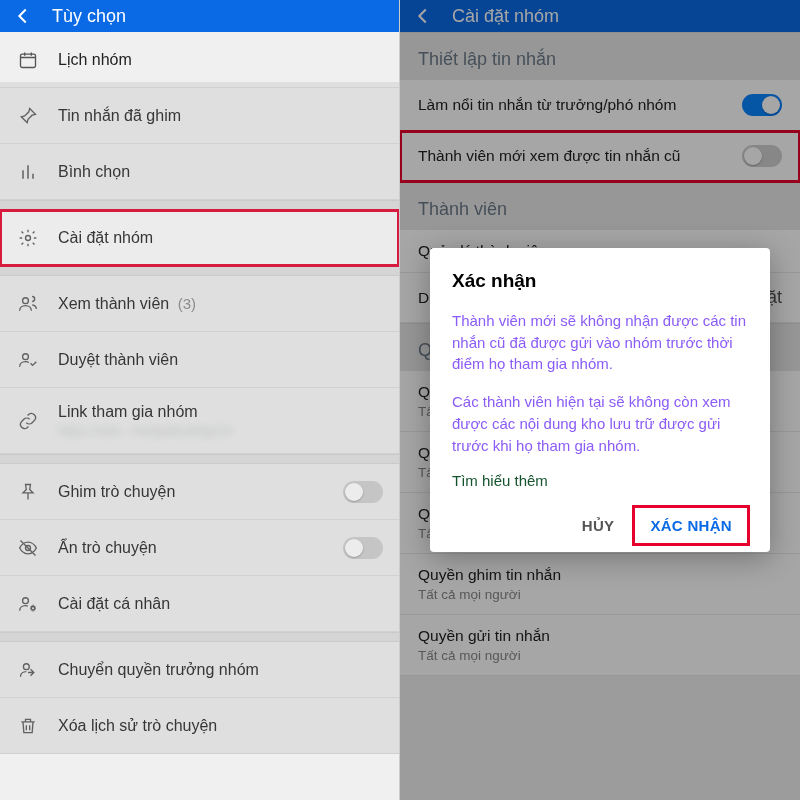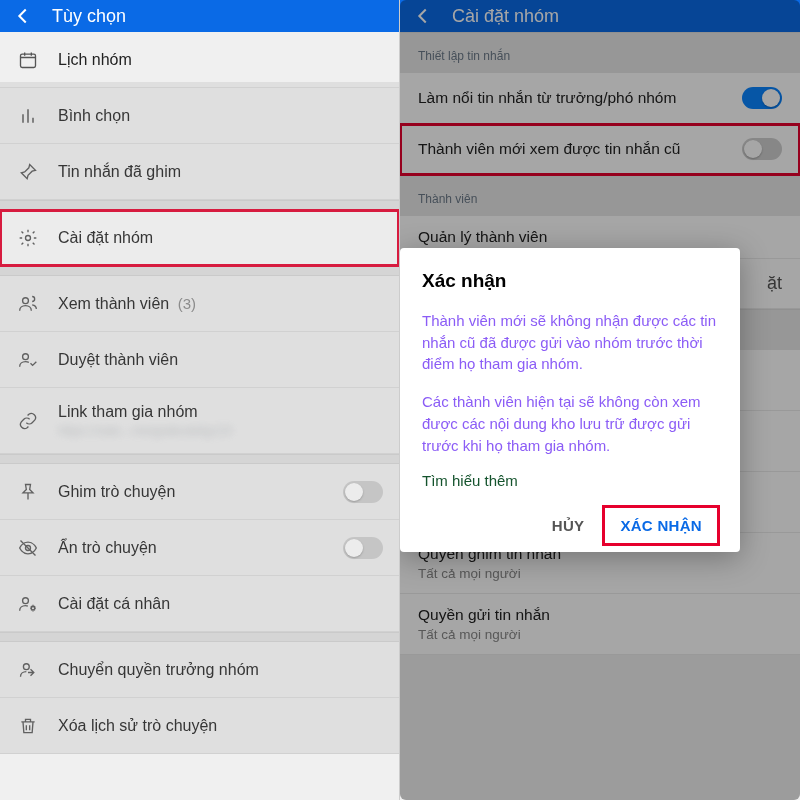--- a/index.html
+++ b/index.html
@@ -3,21 +3,21 @@
 <meta charset="utf-8">
 <style>
   * { box-sizing: border-box; margin: 0; padding: 0; }
   html, body { width: 800px; height: 800px; font-family: -apple-system, Helvetica, Arial, sans-serif; background:#e8e8e8; }
   .canvas { display:flex; width:800px; height:800px; }
   .pane { width:400px; height:800px; position:relative; background:#f0f0f0; overflow:hidden; border-right:1px solid #ccc;}
   .pane:last-child { border-right:none; }
   .header { height:32px; background:#0a6ae6; display:flex; align-items:center; padding:0 12px; color:#fff; font-size:18px; gap:18px;}
   .back { width:22px; height:22px; display:flex; align-items:center; justify-content:center;}
   .back svg { stroke:#fff; }
-  .section-label { padding:16px 18px 10px 18px; color:#6c7a89; font-size:12px; background:#e9e9e9; border-top:1px solid #ddd;}
+  .section-label { padding:16px 18px 10px 18px; color:#6c7a89; font-size:18px; background:#e9e9e9; border-top:1px solid #ddd;}
   .row { display:flex; align-items:center; min-height:56px; background:#fff0; padding:0 16px; border-bottom:1px solid #dedede; gap:18px;}
   .row .icon { width:24px; height:24px; flex:0 0 24px; display:flex; align-items:center; justify-content:center; color:#555;}
   .row .label { flex:1; font-size:16px; color:#222; }
   .row .label .sub { display:block; font-size:13px; color:#9aa0a6; margin-top:2px;}
   .row .count { color:#8a8a8a; font-size:15px; margin-left:4px;}
   .row .toggle { width:40px; height:22px; border-radius:11px; background:#d0d0d0; position:relative;}
   .row .toggle::after { content:""; position:absolute; width:18px; height:18px; background:#fff; border-radius:50%; top:2px; left:2px; box-shadow:0 1px 2px rgba(0,0,0,.25);}
   .row.highlight { outline:3px solid #e6002d; outline-offset:-2px; background:#fff;}
   .divider { height:10px; background:#e3e3e3; border-top:1px solid #d6d6d6; border-bottom:1px solid #d6d6d6;}
   
@@ -26,21 +26,21 @@
   .setting-row .lbl { font-size:15.5px; color:#222; flex:1; padding-right:8px; }
   .setting-row .toggle { width:40px; height:22px; border-radius:11px; background:#d0d0d0; position:relative; flex:0 0 40px;}
   .setting-row .toggle::after { content:""; position:absolute; width:18px; height:18px; background:#fff; border-radius:50%; top:2px; left:2px; box-shadow:0 1px 2px rgba(0,0,0,.25);}
   .setting-row .toggle.on { background:#0a84ff; }
   .setting-row .toggle.on::after { left:20px; }
   .setting-row.highlight { outline:3px solid #e6002d; outline-offset:-2px;}
   .perm-row { background:#fff; padding:12px 18px; border-bottom:1px solid #ececec;}
   .perm-row .t { font-size:15.5px; color:#222;}
   .perm-row .v { font-size:13.5px; color:#888; margin-top:3px;}
   
-  .dialog-wrap { position:absolute; inset:0; background:rgba(0,0,0,.35); display:flex; align-items:center; border-radius:6px;}
+  .dialog-wrap { position:absolute; inset:0; background:rgba(0,0,0,.35); display:flex; align-items:center; justify-content:center;}
   .dialog { width:340px; background:#fff; border-radius:4px; box-shadow:0 6px 30px rgba(0,0,0,.3); padding:22px 22px 8px 22px;}
   .dialog h3 { font-size:19px; font-weight:600; margin-bottom:18px;}
   .dialog p { font-size:15px; color:#8b5cf6; line-height:1.45; margin-bottom:16px;}
   .dialog .link { color:#14532d; font-size:15px; margin-bottom:14px; display:inline-block;}
   .dialog .actions { display:flex; justify-content:flex-end; gap:4px; align-items:center; padding-top:4px;}
   .dialog .btn { padding:10px 16px; font-size:15px; font-weight:600; letter-spacing:.3px; background:none; border:none; cursor:pointer;}
   .dialog .btn.cancel { color:#555; }
   .dialog .btn.confirm { color:#0a6ae6; outline:3px solid #e6002d; outline-offset:-1px;}
   .blur { filter: blur(4px); opacity:.6;}
   .left-mask { position:absolute; inset:50px 0 0 0; background:rgba(150,150,150,.18);}
@@ -66,33 +66,33 @@
         <span class="icon">
             <svg width="20" height="20" viewBox="0 0 24 24" fill="none" stroke="#555" stroke-width="1.6">
               <rect x="3" y="5" width="18" height="16" rx="2"></rect>
               <path d="M3 9h18M8 3v4M16 3v4"></path>
             </svg>
           </span>
         <span class="label">Lịch nhóm</span>
       </div>
       <div class="row">
         <span class="icon">
+            <svg width="20" height="20" viewBox="0 0 24 24" fill="none" stroke="#555" stroke-width="1.6">
+              <path d="M14 3l7 7-4 1-5 5-1 4-7-7 4-1 5-5 1-4z"></path>
+            </svg>
+          </span>
+        <span class="label">Tin nhắn đã ghim</span>
+      </div>
+      <div class="row">
+        <span class="icon">
             <svg width="20" height="20" viewBox="0 0 24 24" fill="none" stroke="#555" stroke-width="1.8">
               <path d="M6 20V10M12 20V4M18 20v-6"></path>
             </svg>
           </span>
         <span class="label">Bình chọn</span>
-      </div>
-      <div class="row">
-        <span class="icon">
-            <svg width="20" height="20" viewBox="0 0 24 24" fill="none" stroke="#555" stroke-width="1.6">
-              <path d="M14 3l7 7-4 1-5 5-1 4-7-7 4-1 5-5 1-4z"></path>
-            </svg>
-          </span>
-        <span class="label">Tin nhắn đã ghim</span>
       </div>
       <div class="divider"></div>
       <div class="row highlight">
         <span class="icon">
             <svg width="20" height="20" viewBox="0 0 24 24" fill="none" stroke="#555" stroke-width="1.6">
               <circle cx="12" cy="12" r="3"></circle>
               <path d="M12 2v3M12 19v3M4.2 4.2l2.1 2.1M17.7 17.7l2.1 2.1M2 12h3M19 12h3M4.2 19.8l2.1-2.1M17.7 6.3l2.1-2.1"></path>
             </svg>
           </span>
         <span class="label">Cài đặt nhóm</span>

